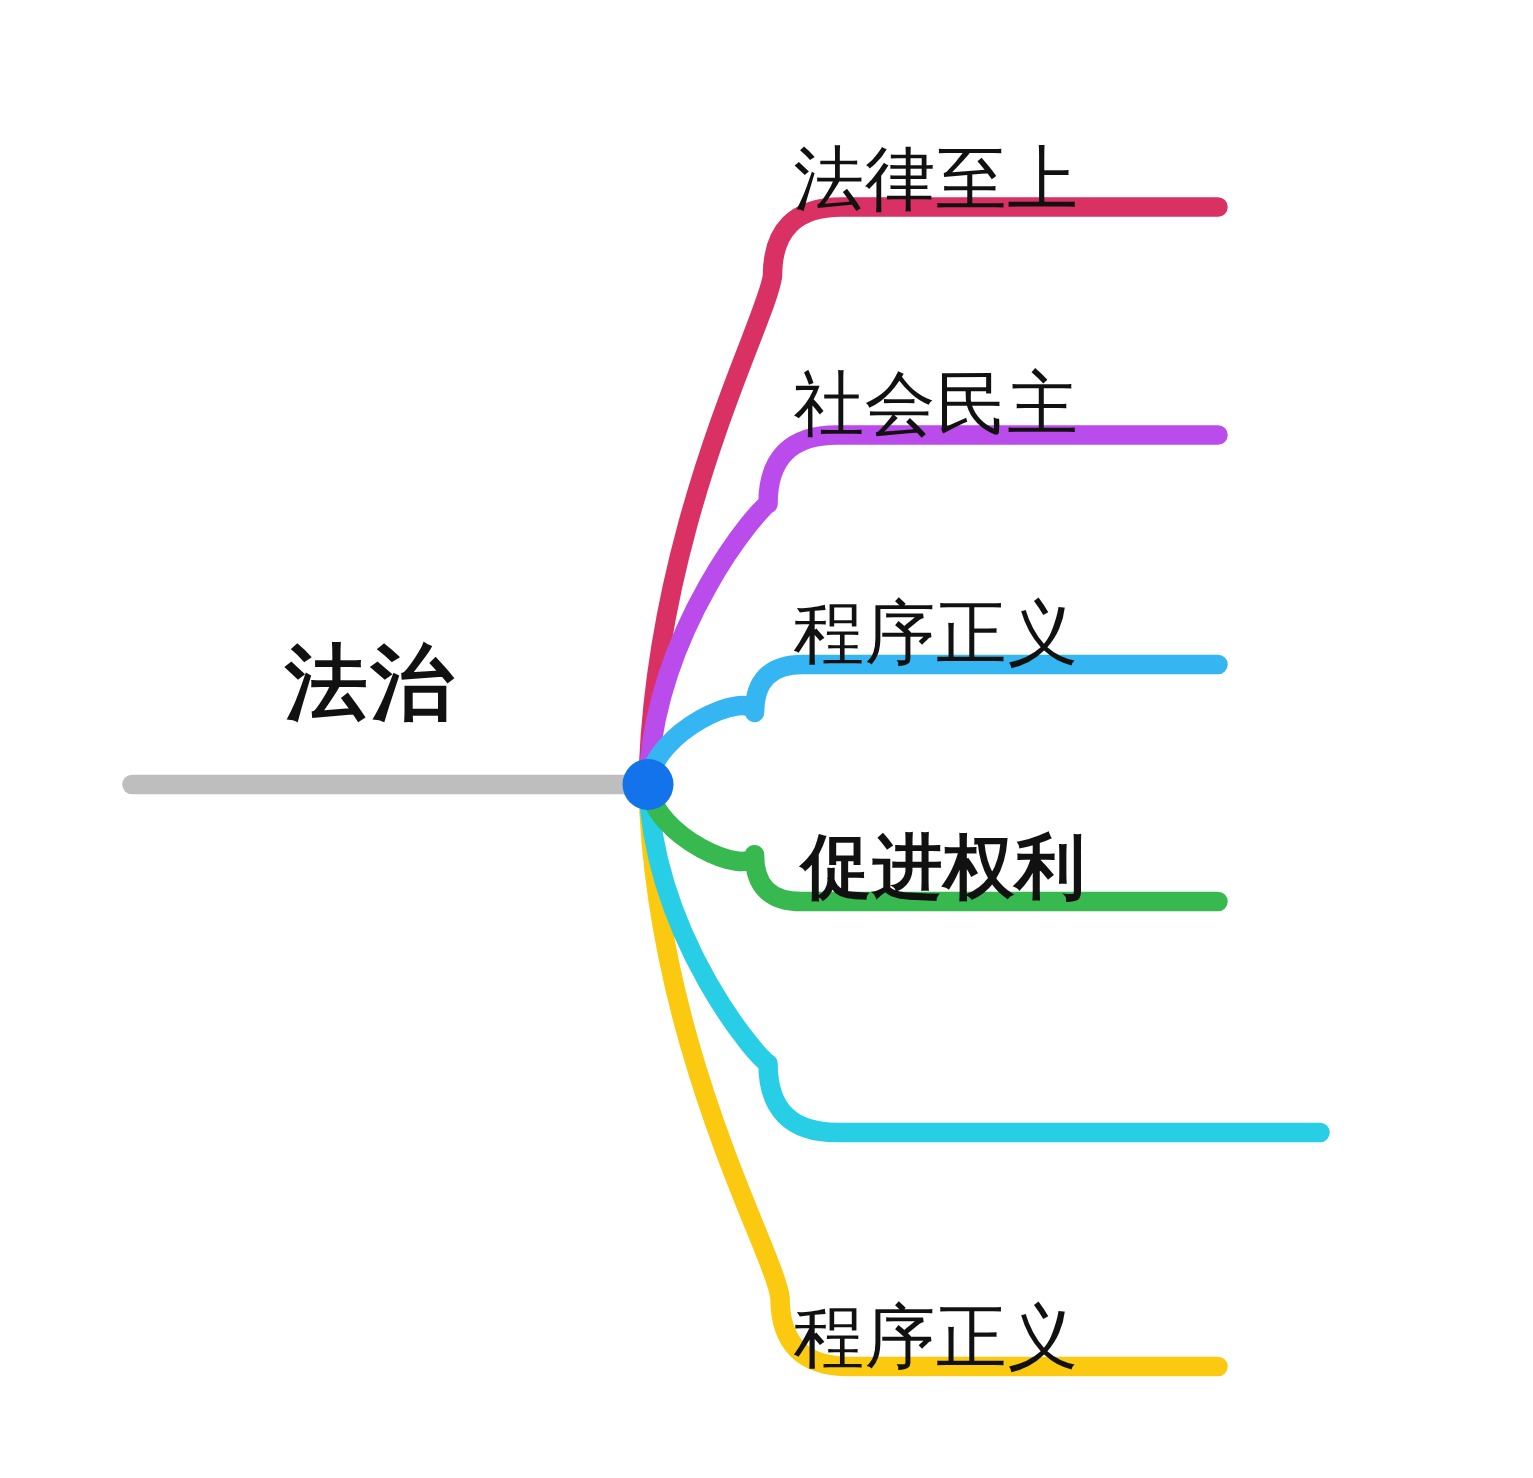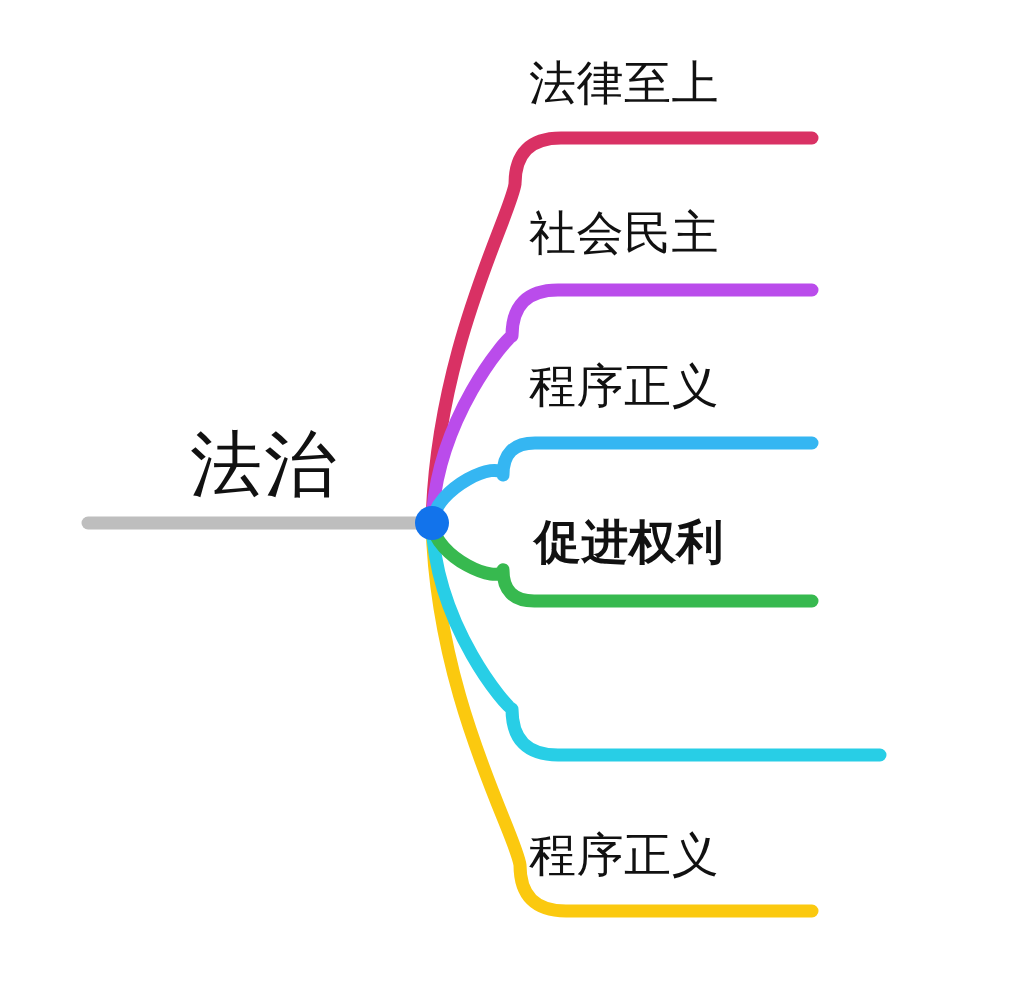--- a/index.html
+++ b/index.html
@@ -28,24 +28,25 @@
   .node-label {
     position: absolute;
     white-space: nowrap;
     color: #111111;
     font-weight: 400;
     line-height: 1;
     letter-spacing: 0.5px;
   }
   .branch-label {
     font-size: 47px;
+    margin-top: 37px;
   }
   .root-label {
-    font-size: 72px;
-    font-weight: 400;
+    font-size: 55px;
+    font-weight: 700;
     letter-spacing: 2px;
   }
 </style>
 </head>
 <body>
 
 <div id="mindmap-root">
 
   <svg id="mindmap-canvas" viewBox="0 0 1022 985" xmlns="http://www.w3.org/2000/svg">
 

